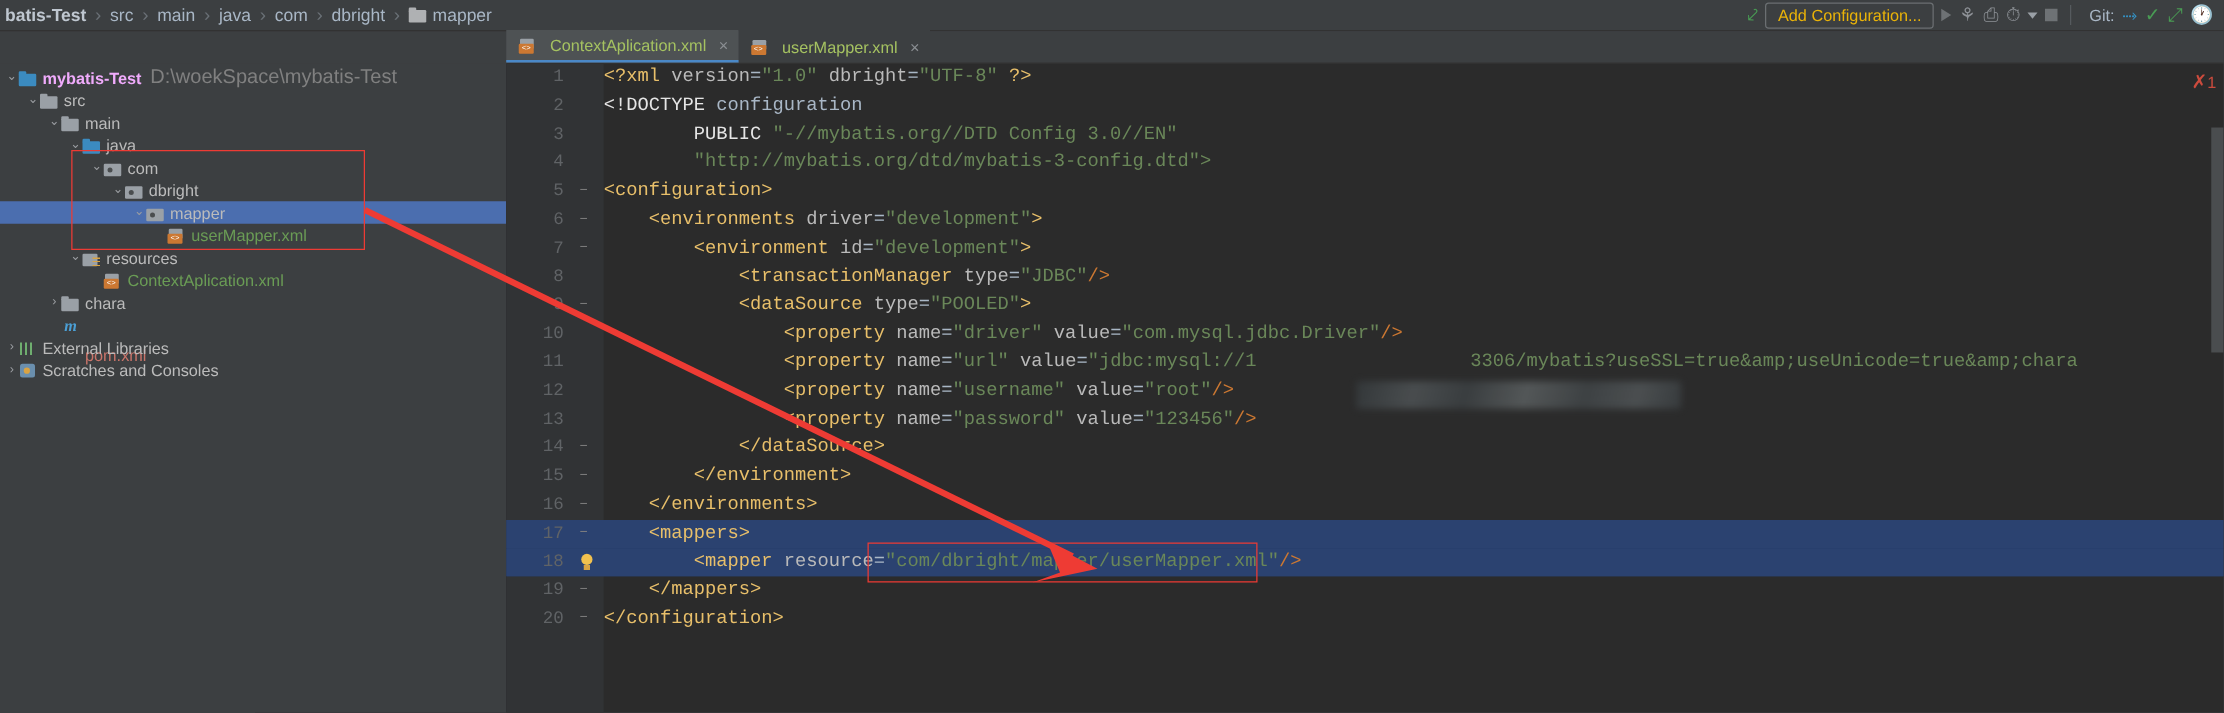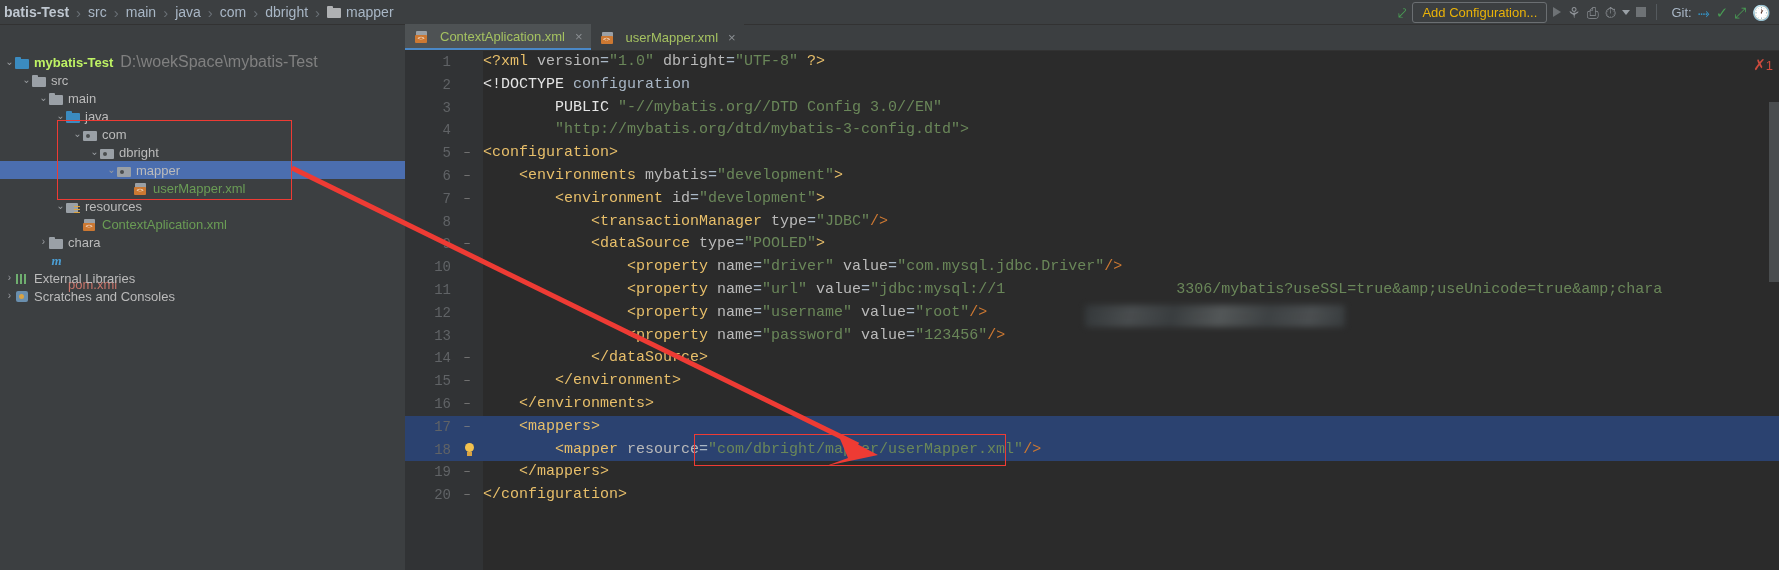--- a/index.html
+++ b/index.html
@@ -111,21 +111,21 @@
   
   .ic.maven { color:#4b9fd5; font-size:13px; font-style:italic; font-weight:bold;
     font-family:"Liberation Serif", serif; line-height:13px; text-align:center; }
   
   .ic.libs::before{content:"";position:absolute;left:1px;top:2px;width:12px;height:10px;
     background:repeating-linear-gradient(to right,#6fae6f 0 2px,transparent 2px 4px);}
   
   .ic.scratch::before{content:"";position:absolute;left:1px;top:1px;width:12px;height:11px;background:#6a8fae;border-radius:2px;}
   .ic.scratch::after{content:"";position:absolute;left:4px;top:4px;width:5px;height:5px;background:#d9a343;border-radius:50%;}
   .tlabel { font-size:13px; }
-  .tlabel.bold { font-weight:bold; color:#bef264; }
+  .tlabel.bold { font-weight:bold; color:#f0abfc; }
   .tpath { color:#808080; font-size:16px; margin-left:7px; }
   .tlabel.green { color:#6a9c55; }
   .tlabel.red { color:#c9746a;margin-top:48px; }
 
   
   .tree-rect {
     position:absolute; left:57px; top:120px; width:235px; height:80px;
     border:1.6px solid #ee3b34; pointer-events:none; z-index:40;
   }
 
@@ -344,21 +344,21 @@
     </div>
 
   <div class="editor">
     <div class="gutter"></div>
     <div class="codearea" id="code">
         <div class="cline"><span class="lnum">1</span><span class="ctext"><span class="t-tag">&lt;?xml </span><span class="t-attr2">version</span><span class="t-plain">=</span><span class="t-val">"1.0"</span><span class="t-attr2"> dbright</span><span class="t-plain">=</span><span class="t-val">"UTF-8"</span><span class="t-tag"> ?&gt;</span></span></div>
         <div class="cline"><span class="lnum">2</span><span class="ctext"><span class="t-doc">&lt;!DOCTYPE</span><span class="t-plain"> configuration</span></span></div>
         <div class="cline"><span class="lnum">3</span><span class="ctext"><span class="t-doc">        PUBLIC </span><span class="t-val">"-//mybatis.org//DTD Config 3.0//EN"</span></span></div>
         <div class="cline"><span class="lnum">4</span><span class="ctext"><span class="t-plain">        </span><span class="t-val">"http://mybatis.org/dtd/mybatis-3-config.dtd"&gt;</span></span></div>
         <div class="cline"><span class="lnum">5</span><span class="fold">−</span><span class="ctext"><span class="t-tag">&lt;configuration&gt;</span></span></div>
-        <div class="cline"><span class="lnum">6</span><span class="fold">−</span><span class="ctext"><span class="t-tag">    &lt;environments </span><span class="t-attr2">mybatis</span><span class="t-plain">=</span><span class="t-val">"development"</span><span class="t-tag">&gt;</span></span></div>
+        <div class="cline"><span class="lnum">6</span><span class="fold">−</span><span class="ctext"><span class="t-tag">    &lt;environments </span><span class="t-attr2">driver</span><span class="t-plain">=</span><span class="t-val">"development"</span><span class="t-tag">&gt;</span></span></div>
         <div class="cline"><span class="lnum">7</span><span class="fold">−</span><span class="ctext"><span class="t-tag">        &lt;environment </span><span class="t-attr2">id</span><span class="t-plain">=</span><span class="t-val">"development"</span><span class="t-tag">&gt;</span></span></div>
         <div class="cline"><span class="lnum">8</span><span class="ctext"><span class="t-tag">            &lt;transactionManager </span><span class="t-attr2">type</span><span class="t-plain">=</span><span class="t-val">"JDBC"</span><span class="t-punc">/&gt;</span></span></div>
         <div class="cline"><span class="lnum">9</span><span class="fold">−</span><span class="ctext"><span class="t-tag">            &lt;dataSource </span><span class="t-attr2">type</span><span class="t-plain">=</span><span class="t-val">"POOLED"</span><span class="t-tag">&gt;</span></span></div>
         <div class="cline"><span class="lnum">10</span><span class="ctext"><span class="t-tag">                &lt;property </span><span class="t-attr2">name</span><span class="t-plain">=</span><span class="t-val">"driver"</span><span class="t-attr2"> value</span><span class="t-plain">=</span><span class="t-val">"com.mysql.jdbc.Driver"</span><span class="t-punc">/&gt;</span></span></div>
         <div class="cline"><span class="lnum">11</span><span class="ctext"><span class="t-tag">                &lt;property </span><span class="t-attr2">name</span><span class="t-plain">=</span><span class="t-val">"url"</span><span class="t-attr2"> value</span><span class="t-plain">=</span><span class="t-val">"jdbc:mysql://1                   3306/mybatis?useSSL=true</span><span class="t-ent">&amp;amp;</span><span class="t-val">useUnicode=true</span><span class="t-ent">&amp;amp;</span><span class="t-val">chara</span></span></div>
         <div class="cline"><span class="lnum">12</span><span class="ctext"><span class="t-tag">                &lt;property </span><span class="t-attr2">name</span><span class="t-plain">=</span><span class="t-val">"username"</span><span class="t-attr2"> value</span><span class="t-plain">=</span><span class="t-val">"root"</span><span class="t-punc">/&gt;</span></span></div>
         <div class="cline"><span class="lnum">13</span><span class="ctext"><span class="t-tag">                &lt;property </span><span class="t-attr2">name</span><span class="t-plain">=</span><span class="t-val">"password"</span><span class="t-attr2"> value</span><span class="t-plain">=</span><span class="t-val">"123456"</span><span class="t-punc">/&gt;</span></span></div>
         <div class="cline"><span class="lnum">14</span><span class="fold">−</span><span class="ctext"><span class="t-tag">            &lt;/dataSource&gt;</span></span></div>
         <div class="cline"><span class="lnum">15</span><span class="fold">−</span><span class="ctext"><span class="t-tag">        &lt;/environment&gt;</span></span></div>
         <div class="cline"><span class="lnum">16</span><span class="fold">−</span><span class="ctext"><span class="t-tag">    &lt;/environments&gt;</span></span></div>

